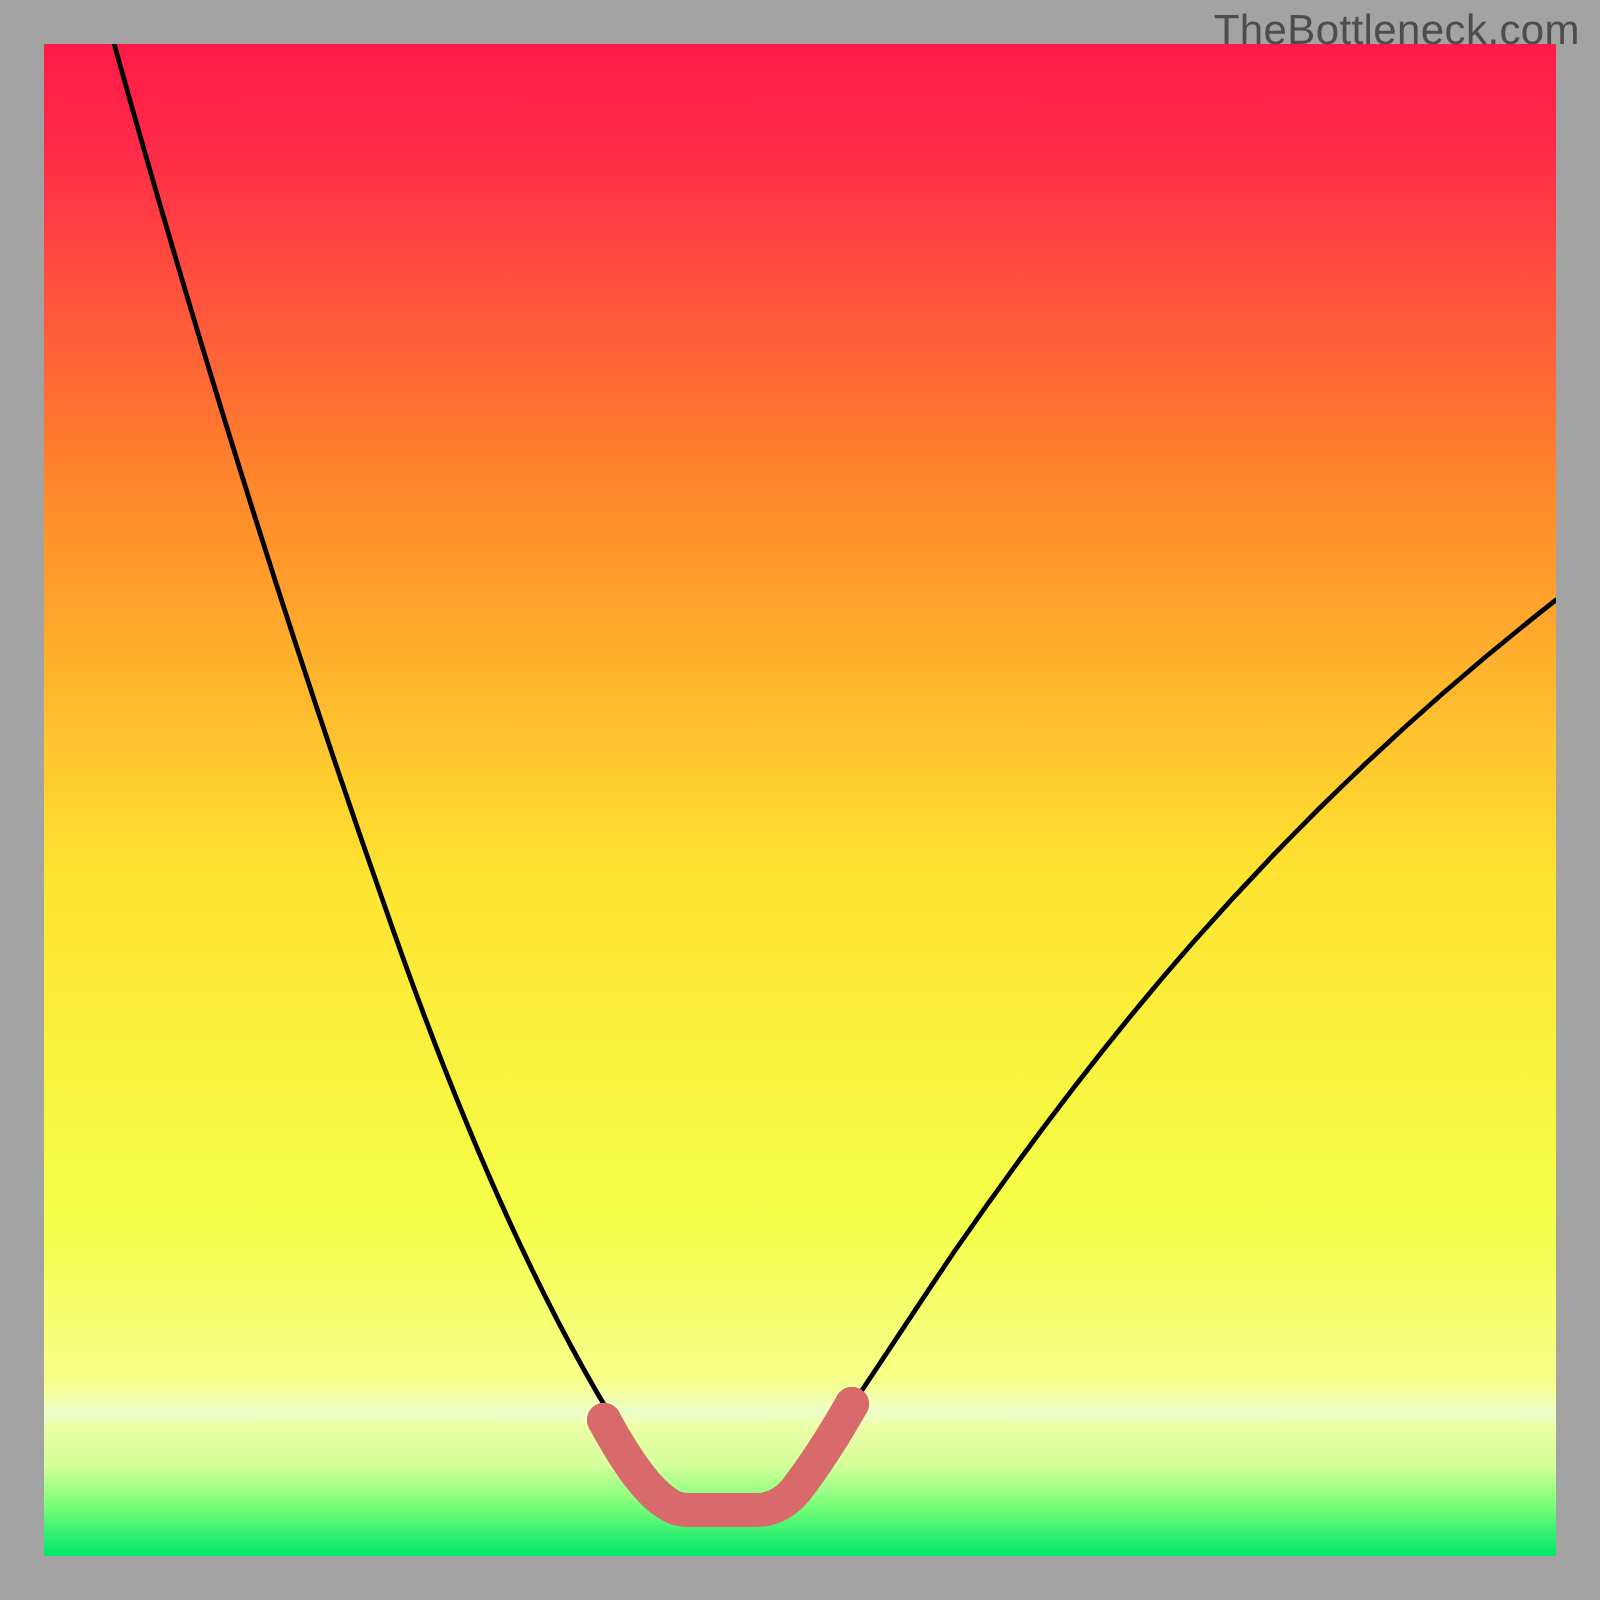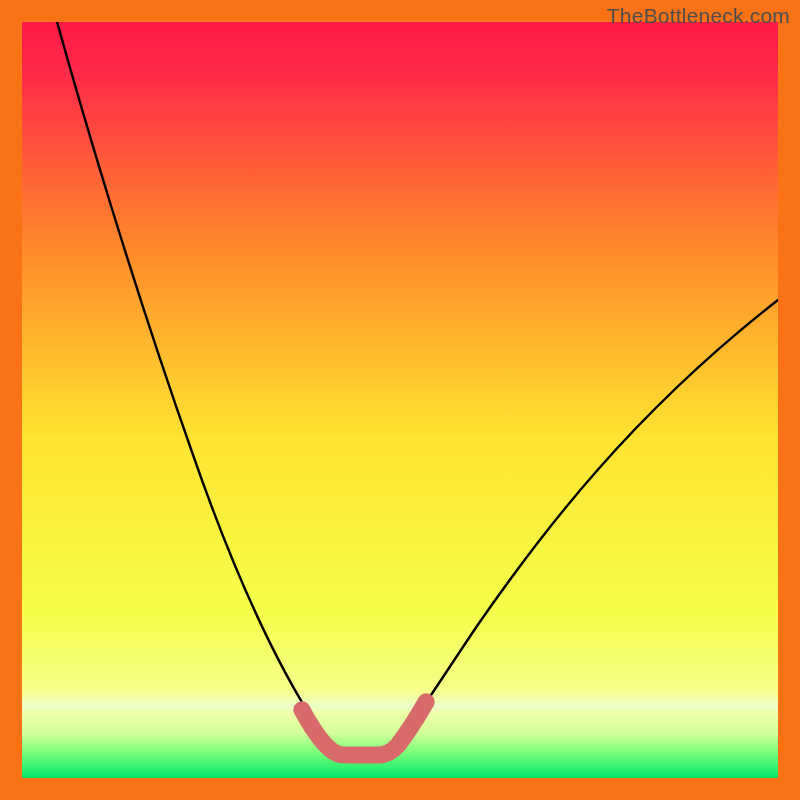--- a/index.html
+++ b/index.html
@@ -8,21 +8,21 @@
     width: 800px;
     height: 800px;
     background: #000;
     overflow: hidden;
     font-family: Arial, Helvetica, sans-serif;
   }
   .stage {
     position: relative;
     width: 800px;
     height: 800px;
-    background: #f97316;
+    background: #a3a3a3;
   }
   .plot {
     position: absolute;
     left: 22px;
     top: 22px;
     width: 756px;
     height: 756px;
     overflow: hidden;
   }
   .watermark {

